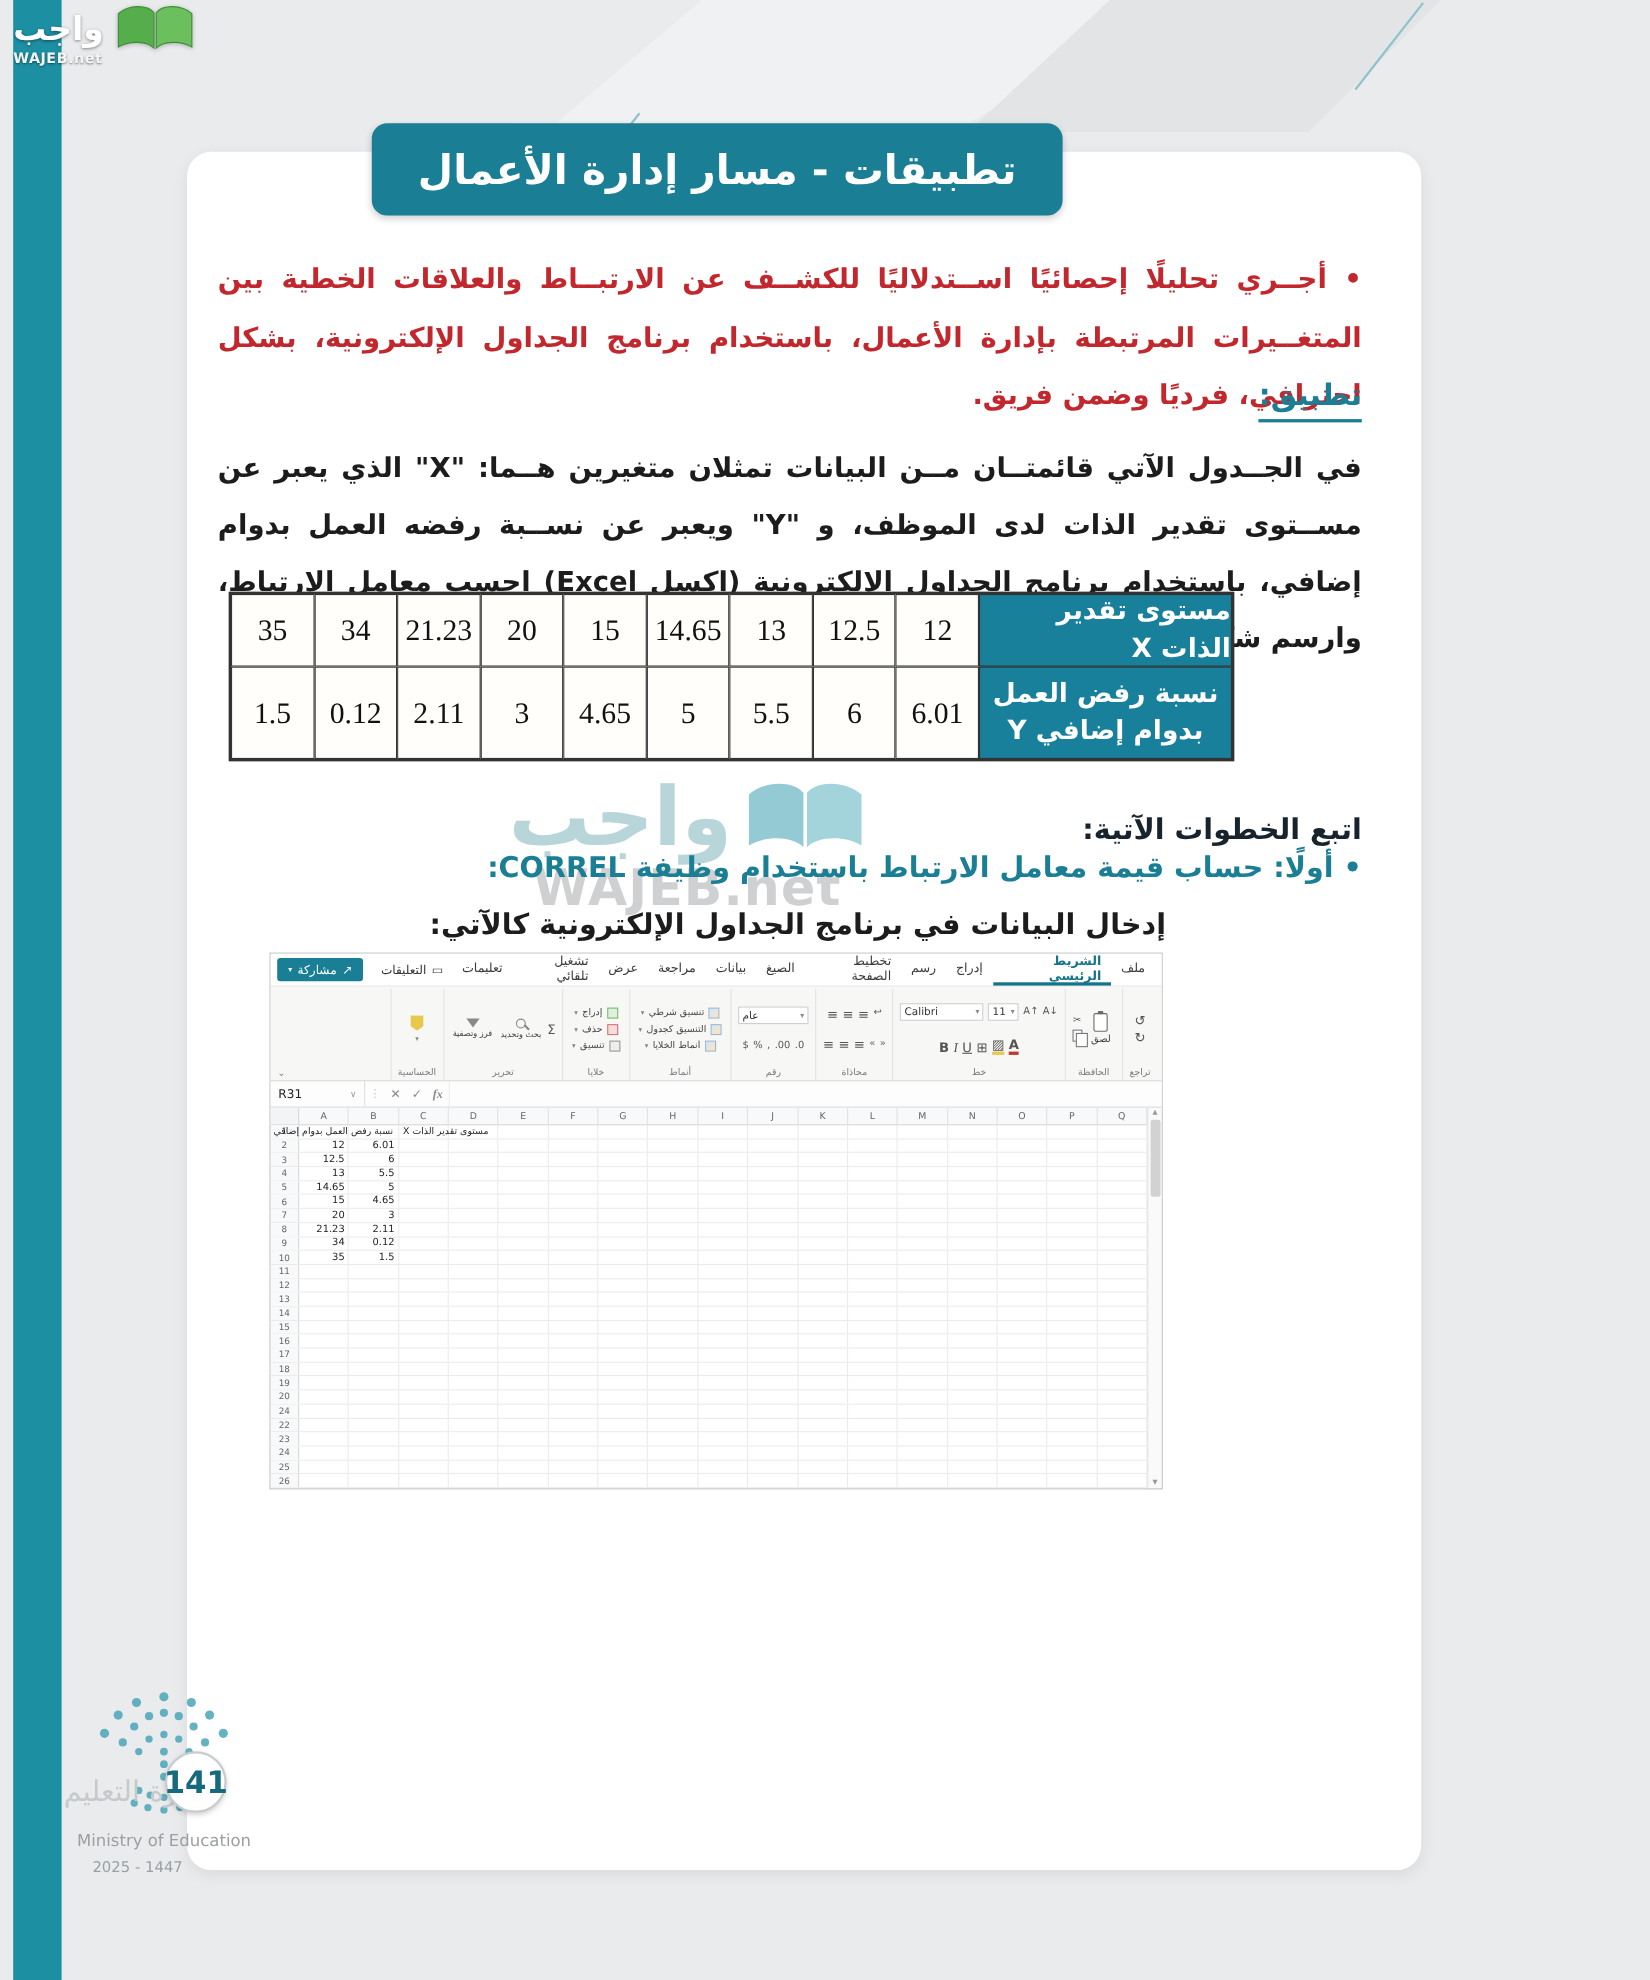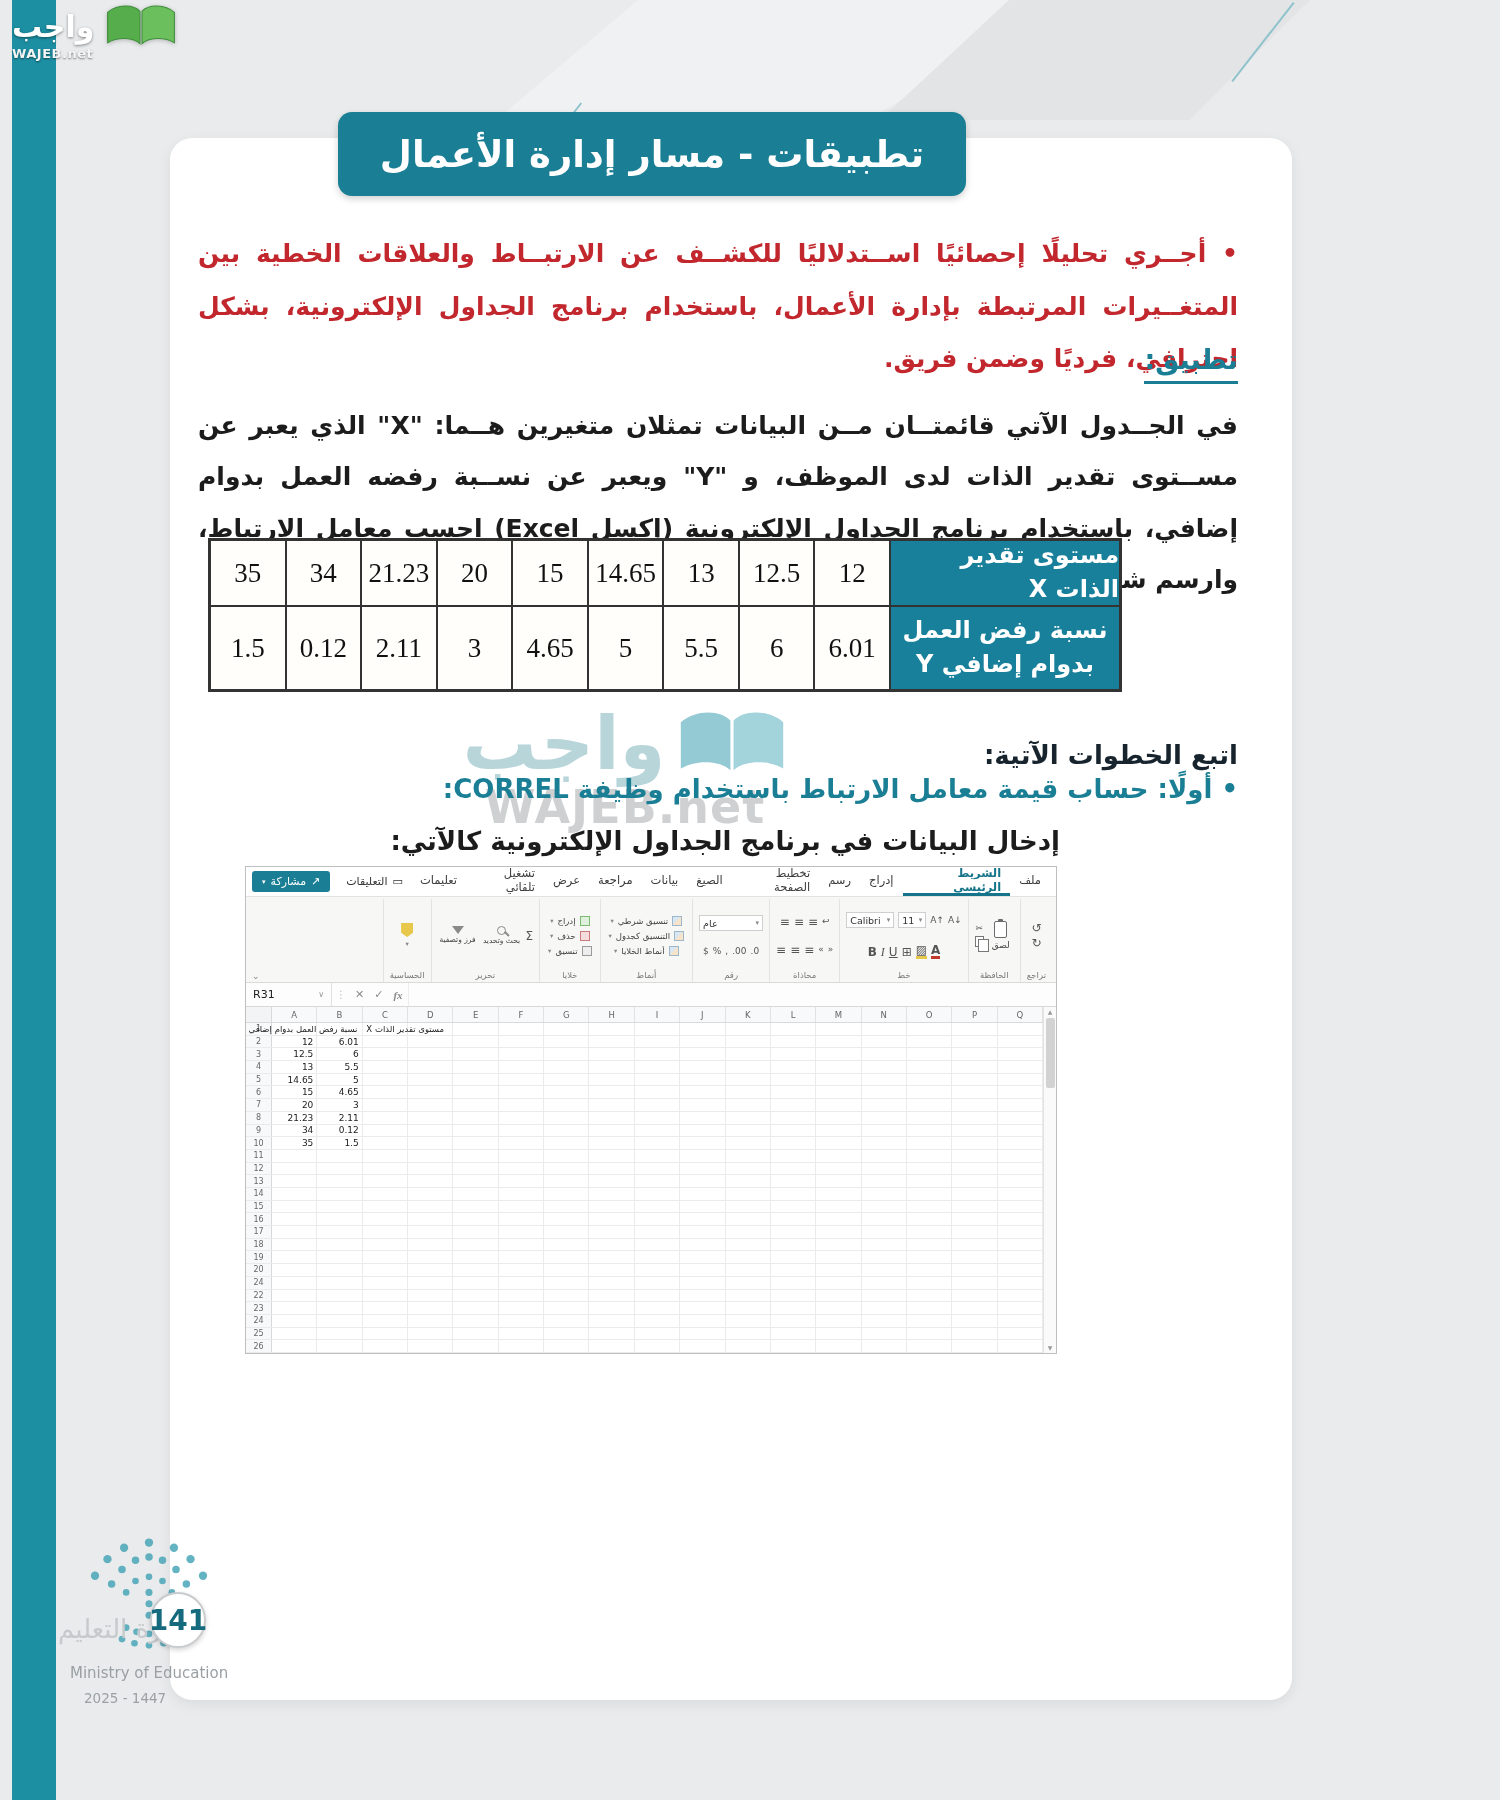--- a/index.html
+++ b/index.html
@@ -76,21 +76,21 @@
   .rglyph.sm{font-size:9px}
   .rglyph.b{font-weight:bold}
   .rglyph.i{font-style:italic;font-family:"Liberation Serif",serif}
   .rglyph.u{text-decoration:underline}
   .fcolor{border-bottom:3px solid #c0392b;font-weight:bold}
   .fillic{border-bottom:3px solid #e8c84a}
   .combo{display:flex;align-items:center;justify-content:space-between;background:#fff;border:1px solid #cfcfcf;
         height:16px;padding:0 3px;font-size:9.5px;color:#333;gap:3px}
   .combo i{font-style:normal}
   .combo b{font-weight:normal;font-size:7px;color:#888}
-  .w-name{width:48px}.w-size{width:28px}.w-fmt{width:64px}
+  .w-name{width:76px}.w-size{width:28px}.w-fmt{width:64px}
   .tiny{font-size:7px;color:inherit}
   .paste-btn{display:flex;flex-direction:column;align-items:center;gap:2px;font-size:9px;color:#444;padding:1px 4px}
   .clip-ic{width:13px;height:17px;border:1.5px solid #6b6b6b;border-radius:2px;background:#fff;position:relative}
   .clip-ic::before{content:"";position:absolute;top:-3px;left:3px;width:5px;height:3px;background:#6b6b6b;border-radius:1px}
   .copy-ic{width:9px;height:11px;border:1px solid #777;background:#fff;position:relative}
   .copy-ic::after{content:"";position:absolute;left:2px;top:2px;width:9px;height:11px;border:1px solid #777;background:#fff}
   .rstack{display:flex;align-items:center;gap:4px;font-size:8.5px;color:#444;white-space:nowrap;direction:rtl;
         padding:1px 2px}
   .stxt{overflow:hidden}
   .tiny-ar{font-size:6.5px;color:#888}

